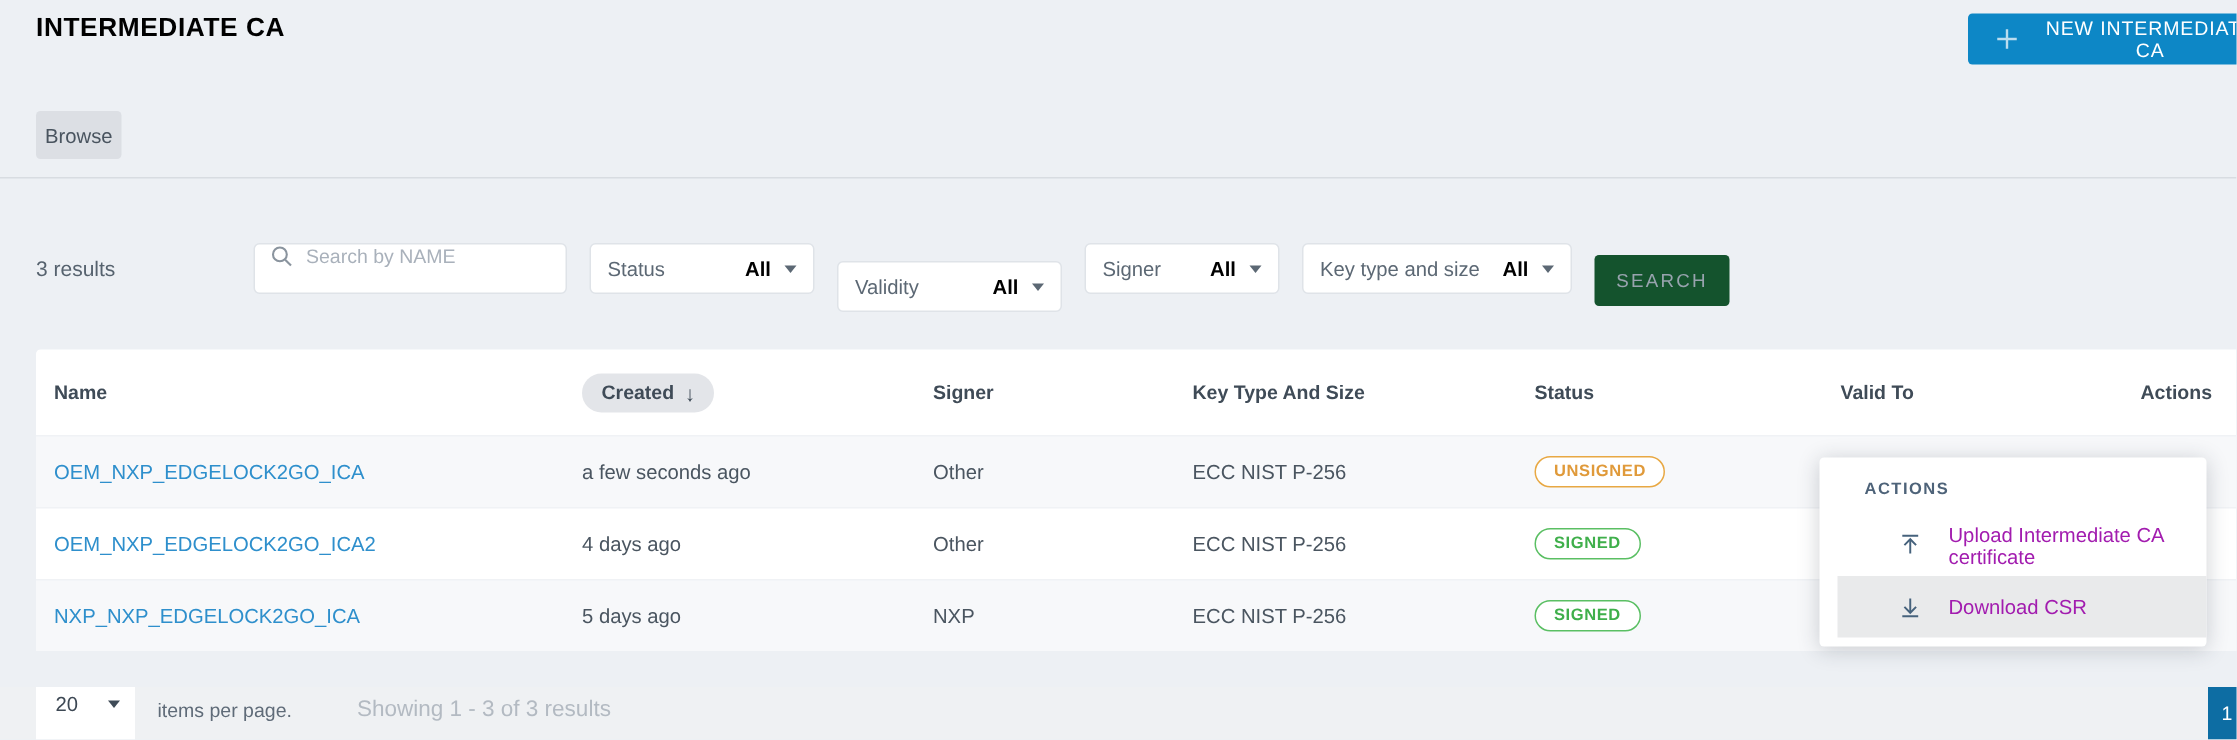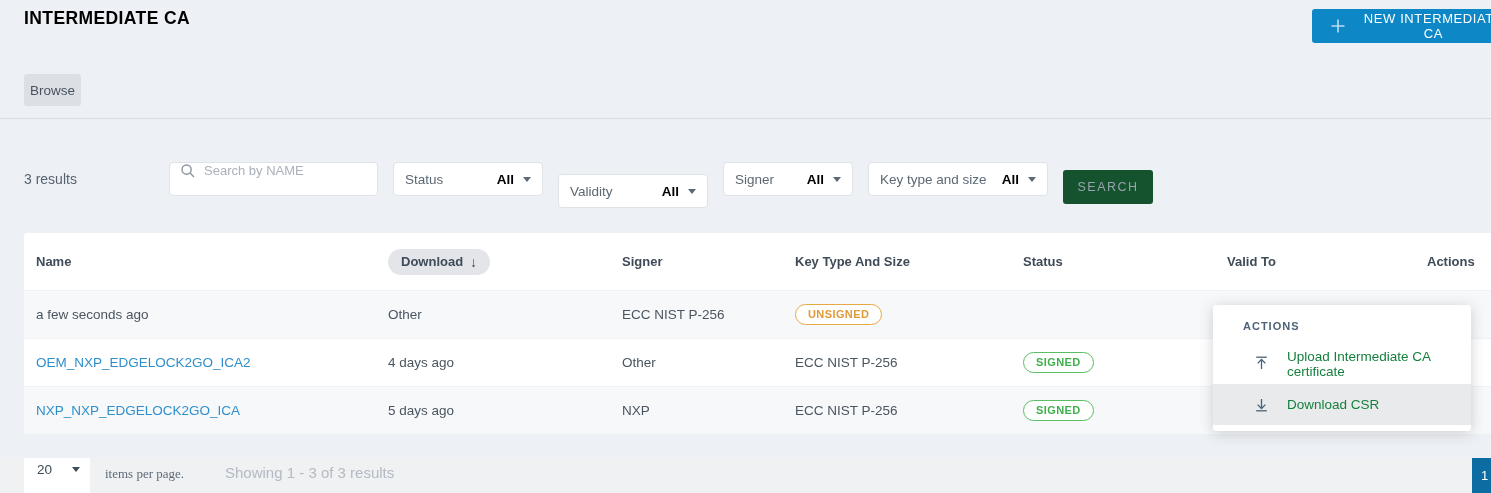--- a/index.html
+++ b/index.html
@@ -102,43 +102,43 @@
     position:absolute; left:0; top:458px; width:100%; height:35px;
     background:#eff1f3;
   }
   .page-size-select {
     position:absolute; left:24px; top:458px; width:66px; height:35px;
     background:#fff; display:flex; align-items:center; justify-content:space-between;
     padding:0 10px 13px 13px; cursor:pointer; color:#3d4854; font-size:13.5px;
   }
   .page-size-select .caret { border-top-color:#3f4b57; }
   .items-per-page {
-    position:absolute; left:105px; top:466px; color:#5f6b78; font-size:13px;font-family:Liberation Serif, serif;
+    position:absolute; left:105px; top:466px; color:#5f6b78; font-size:13px;
   }
   .showing-text {
-    position:absolute; left:225px; top:464px; color:#b3bac2; font-size:15px;
+    position:absolute; left:238px; top:464px; color:#b3bac2; font-size:15px;
   }
   .page-number {
     position:absolute; left:1472px; top:458px; width:40px; height:35px;
     background:#0d6da3; color:#fff; font-size:13px;
     display:flex; align-items:center; padding-left:9px; cursor:pointer;
   }
   
   .actions-menu {
     position:absolute; left:1213px; top:305px; width:258px;
     background:#fff; border-radius:3px; padding:15px 0 6px;
     box-shadow:0 2px 14px rgba(40,50,65,.22); z-index:10;
   }
   .actions-menu-title {
     padding:0 0 11px 30px; font-size:11px; font-weight:bold;
     color:#4e6379; letter-spacing:1px;
   }
   .menu-item {
     display:flex; align-items:center; height:41px; padding-left:40px; gap:17px;
-    font-size:13.5px; color:#15803d; cursor:pointer;
+    font-size:13.5px; color:#a21caf; cursor:pointer;margin-left:12px;
   }
   .menu-item.highlighted { background:#e9eaeb; }
   .mi-icon { display:inline-flex; width:17px; height:17px; }
   svg { display:block; }
 </style>
 </head>
 <body>
 
 <div class="page-title">INTERMEDIATE CA</div>
 
@@ -200,32 +200,33 @@
   </div>
 
   <button class="search-button">SEARCH</button>
 </div>
 
 <div class="table">
   <div class="tr thead">
     <div class="th">Name</div>
     <div class="th">
       <span class="sort-pill">
-        <span>Download</span>
+        <span>Created</span>
         <span class="sort-arrow">↓</span>
       </span>
     </div>
     <div class="th">Signer</div>
     <div class="th">Key Type And Size</div>
     <div class="th">Status</div>
     <div class="th">Valid To</div>
     <div class="th th-actions">Actions</div>
   </div>
 
   <div class="tr row striped">
+    <div class="td"><span class="name-link">OEM_NXP_EDGELOCK2GO_ICA</span></div>
     <div class="td">a few seconds ago</div>
     <div class="td">Other</div>
     <div class="td">ECC NIST P-256</div>
     <div class="td"><span class="badge badge-unsigned">UNSIGNED</span></div>
     <div class="td"></div>
     <div class="td td-actions"></div>
   </div>
 
   <div class="tr row">
     <div class="td"><span class="name-link">OEM_NXP_EDGELOCK2GO_ICA2</span></div>

